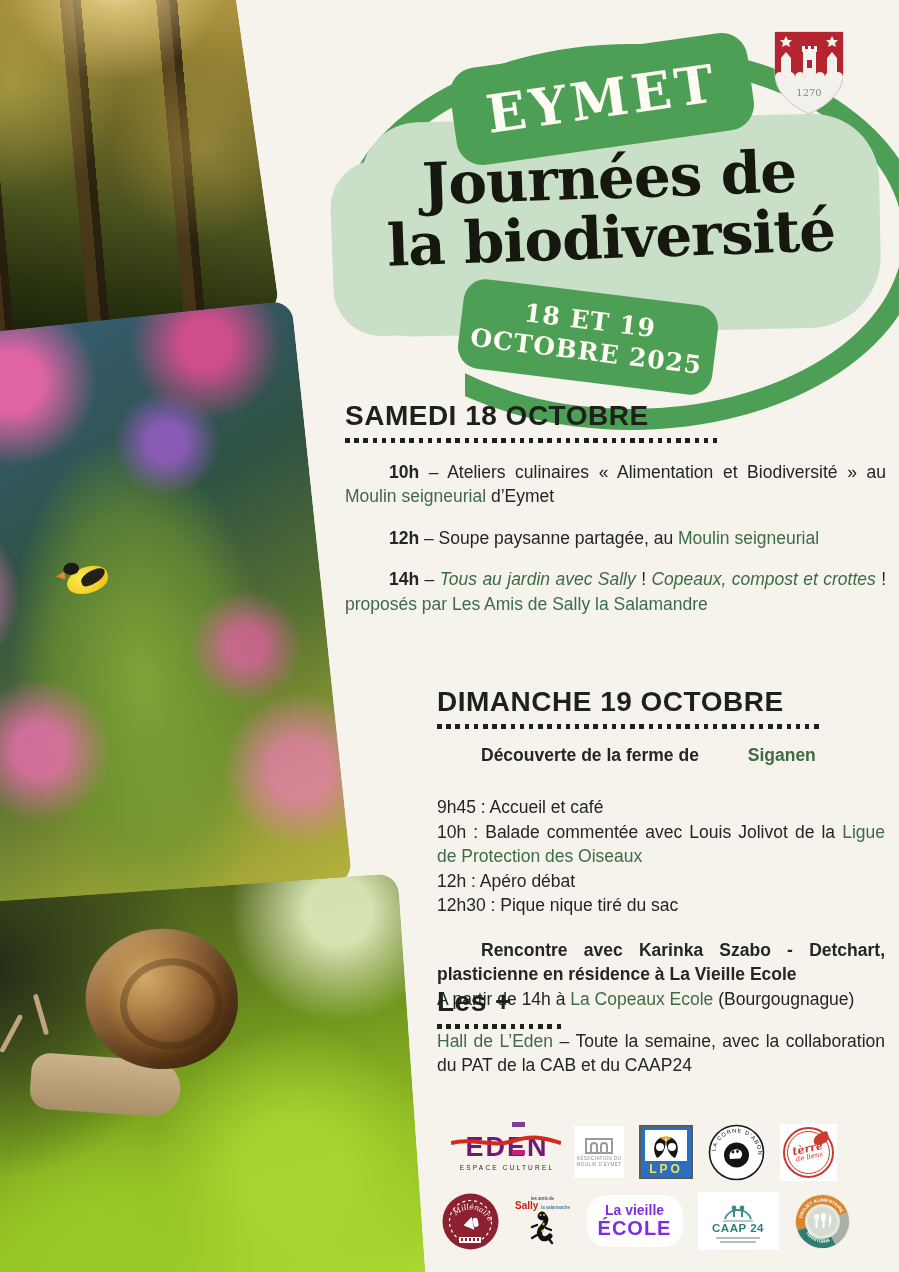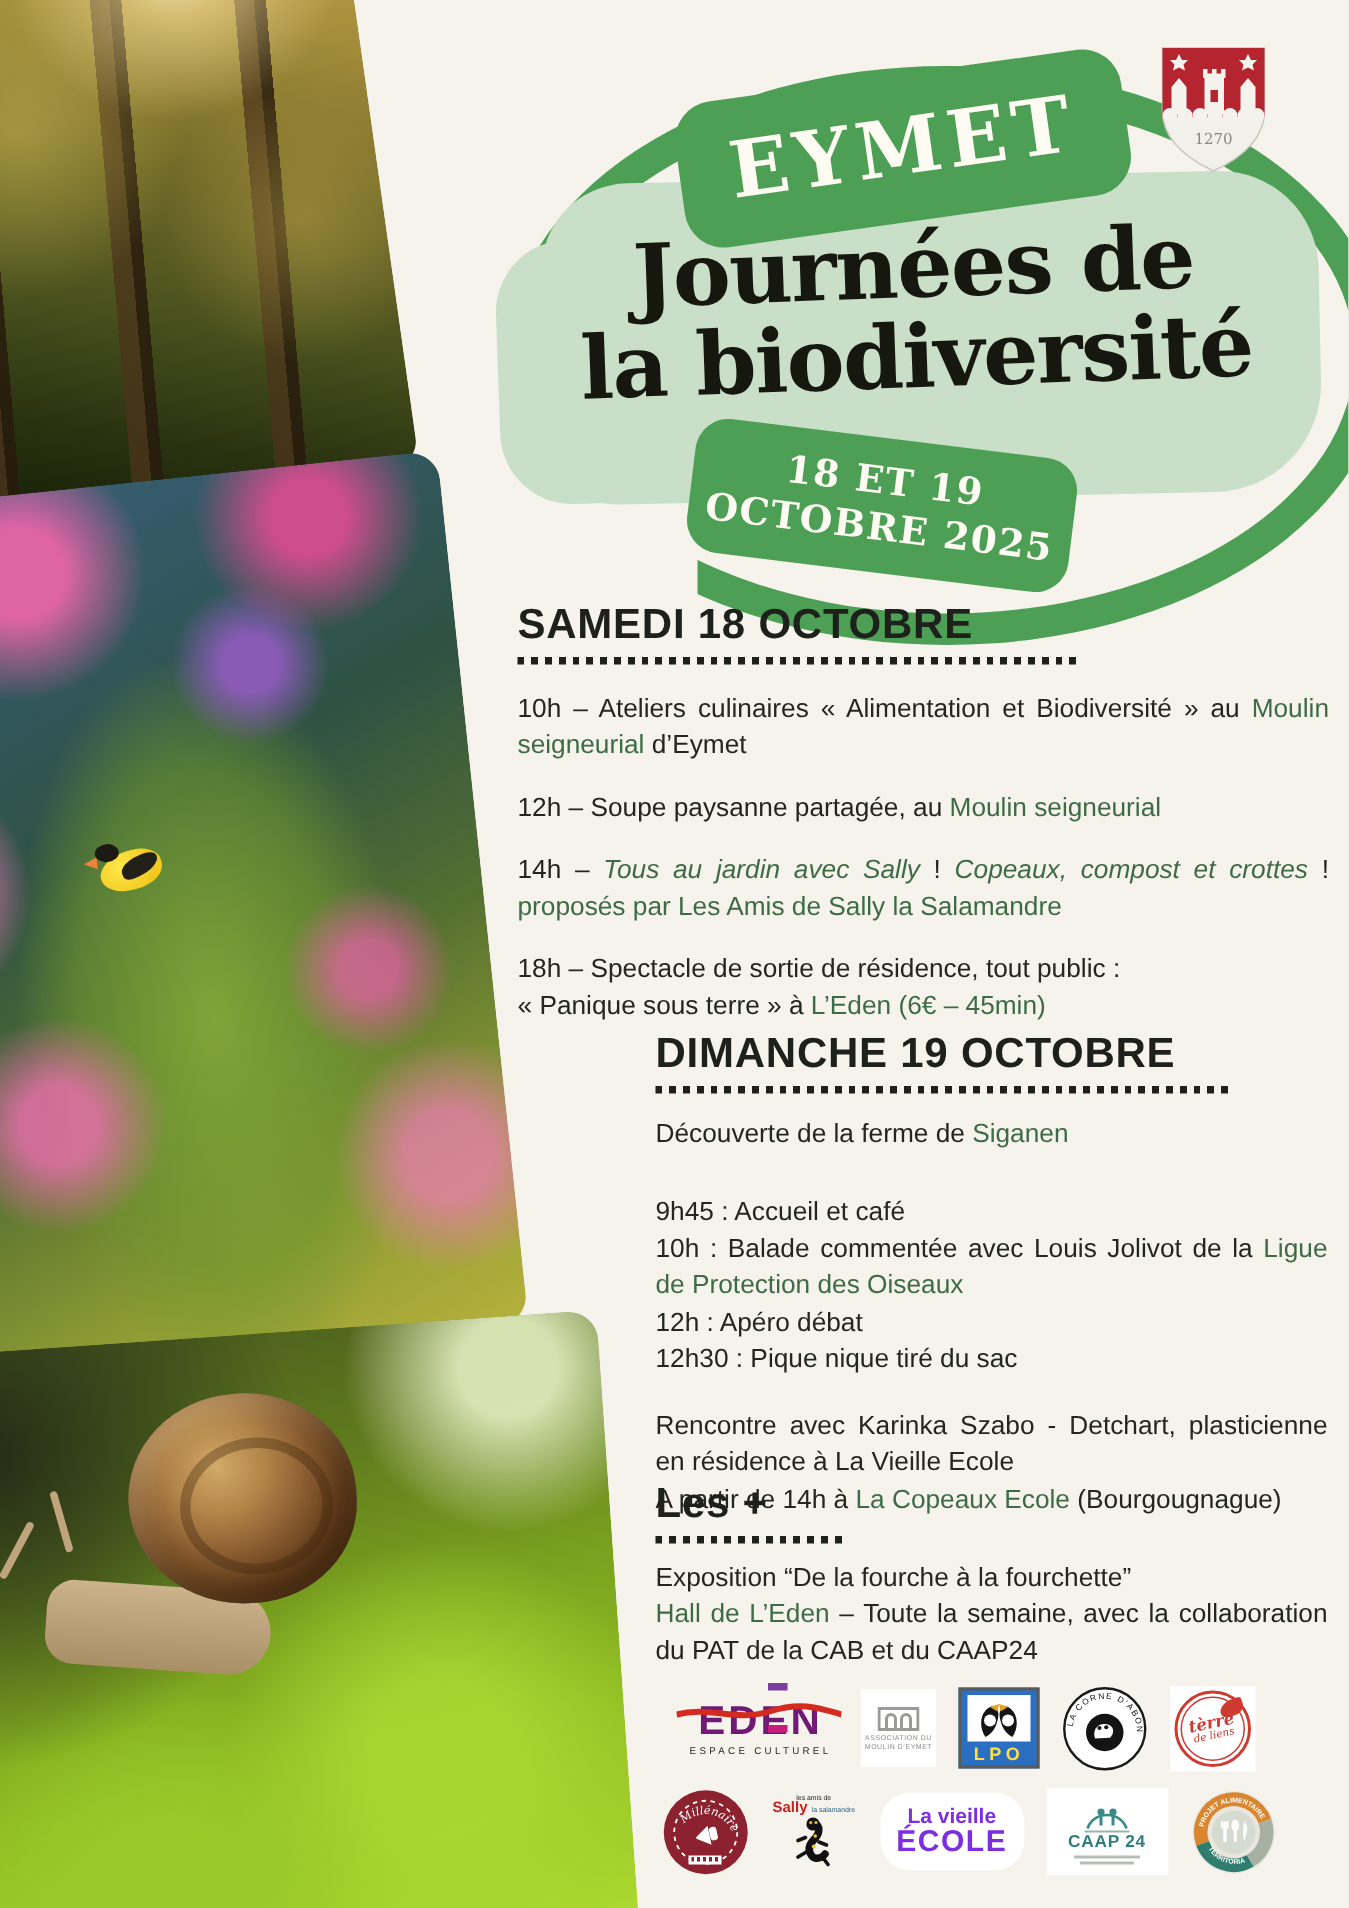--- a/index.html
+++ b/index.html
@@ -74,21 +74,21 @@
     font-size:58px;line-height:1.04;letter-spacing:-1px;transform:rotate(-2deg);}
   
   .crest{position:absolute;left:772px;top:30px;width:74px;height:86px;}
   
   .section{position:absolute;}
   .sec-head{margin:0;font-size:28px;font-weight:700;color:#1e201b;letter-spacing:.5px;}
   .dots{height:4.5px;margin-top:6px;
     background:repeating-linear-gradient(90deg,#1e201b 0 4.5px,transparent 4.5px 9.2px);}
   .section p{margin:14px 0 0;font-size:17.5px;line-height:1.4;text-align:justify;}
   .section p.tight{margin:0;}
-  .sg-b{font-weight:400;}
+  .sg-b{font-weight:700;margin-left:44px;}
   .sg-g{color:#3e6b45;}
   .sg-i{font-style:italic;}
   #samedi{left:345px;top:400px;width:541px;}
   #samedi .dots{width:376px;}
   #samedi p{margin-top:17px;}
   #dimanche{left:437px;top:686px;width:448px;}
   #dimanche .dots{width:384px;}
   #lesplus{left:437px;top:986px;width:448px;}
   #lesplus .dots{width:128px;}
   
@@ -188,38 +188,36 @@
     <rect x="35" y="30" width="5" height="8" fill="#b5252f"></rect>
     <text x="37" y="66" text-anchor="middle" font-size="10" fill="#8a887f" font-family="DejaVu Serif, serif">1270</text>
   </svg>
 
   <div class="section" id="samedi">
     <h2 class="sec-head">SAMEDI 18 OCTOBRE</h2>
     <div class="dots"></div>
     <p><span class="sg-b">10h</span><span> – Ateliers culinaires « Alimentation et Biodiversité » au </span><span class="sg-g">Moulin seigneurial</span><span> d’Eymet</span></p>
     <p><span class="sg-b">12h</span><span> – Soupe paysanne partagée, au </span><span class="sg-g">Moulin seigneurial</span></p>
     <p><span class="sg-b">14h</span><span> – </span><span class="sg-g sg-i">Tous au jardin avec Sally</span><span> ! </span><span class="sg-g sg-i">Copeaux, compost et crottes</span><span> ! </span><span class="sg-g">proposés par Les Amis de Sally la Salamandre</span></p>
-    <p><span class="sg-b">18h</span><span> – Spectacle de sortie de résidence, tout public :</span><br><span>« Panique sous terre » à </span><span class="sg-g">L’Eden (6€ – 45min)</span></p>
   </div>
 
   <div class="section" id="dimanche">
     <h2 class="sec-head">DIMANCHE 19 OCTOBRE</h2>
     <div class="dots"></div>
     <p><span class="sg-b">Découverte de la ferme de </span><span class="sg-b sg-g">Siganen</span></p>
     <p class="tight" style="margin-top:28px"><span>9h45 : Accueil et café</span></p>
     <p class="tight"><span>10h : Balade commentée avec Louis Jolivot de la </span><span class="sg-g">Ligue de Protection des Oiseaux</span></p>
     <p class="tight"><span>12h : Apéro débat</span></p>
     <p class="tight"><span>12h30 : Pique nique tiré du sac</span></p>
     <p style="margin-top:20px"><span class="sg-b">Rencontre avec Karinka Szabo - Detchart, plasticienne en résidence à La Vieille Ecole</span><br><span>A partir de 14h à </span><span class="sg-g">La Copeaux Ecole</span><span> (Bourgougnague)</span></p>
   </div>
 
   <div class="section" id="lesplus">
     <h2 class="sec-head">Les +</h2>
     <div class="dots"></div>
-    <p style="margin-top:10px"><span class="sg-b">Exposition “De la fourche à la fourchette”</span></p>
     <p class="tight"><span class="sg-g">Hall de L’Eden</span><span> – Toute la semaine, avec la collaboration du PAT de la CAB et du CAAP24</span></p>
   </div>
 
   <div class="logos-row" id="logos-row1">
     <div class="logo logo-eden">
       <div class="eden-word">EDEN</div>
       <div class="eden-acc eden-purple"></div>
       <div class="eden-acc eden-pink"></div>
       <svg class="eden-line" width="110" height="16">
         <path d="M0,9 C22,3 40,14 62,7 S96,5 110,9" stroke="#d42b20" stroke-width="4" fill="none"></path>

